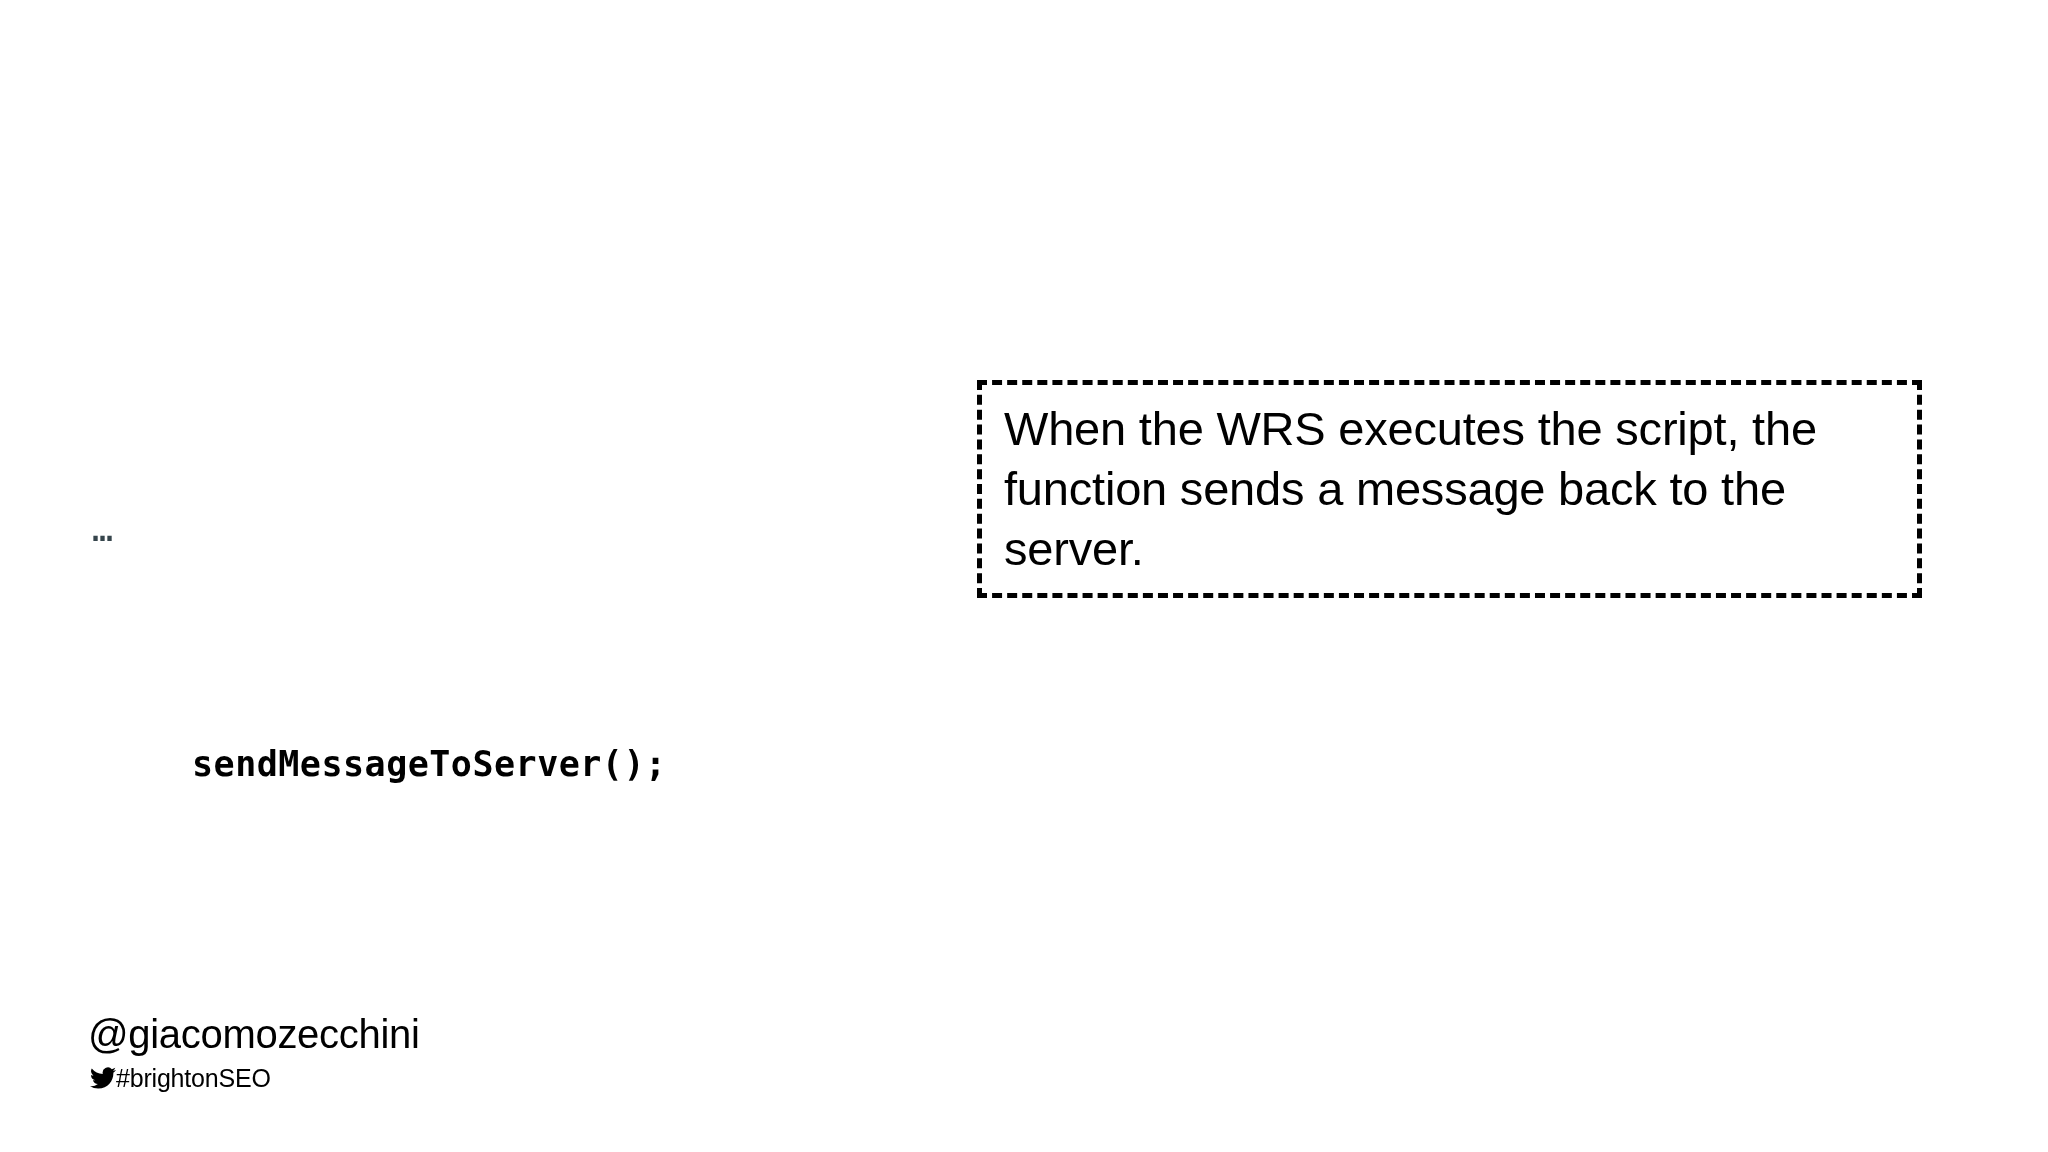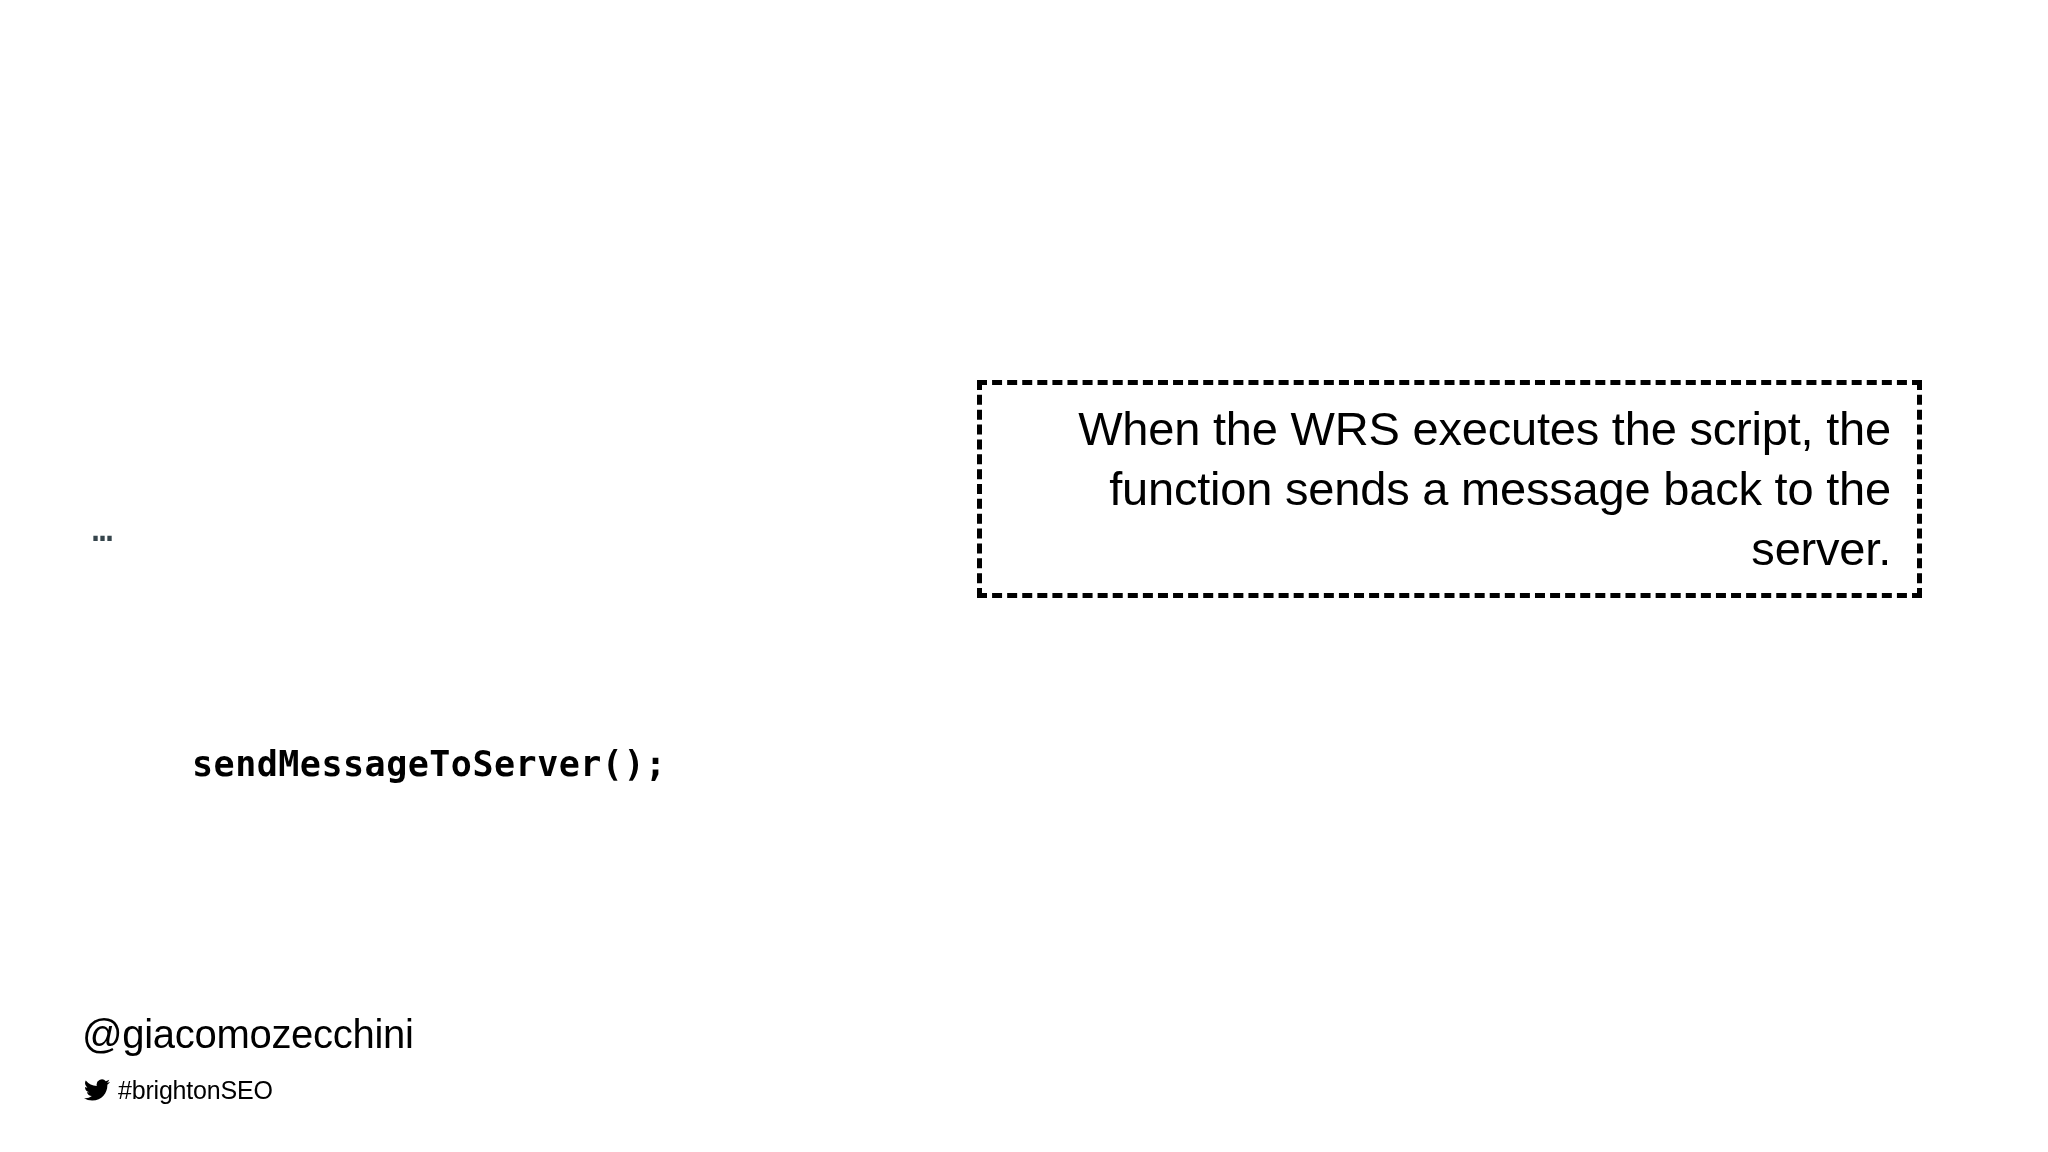--- a/index.html
+++ b/index.html
@@ -57,43 +57,42 @@
     align-items: center;
   }
 
   #callout-text {
     font-family: "Liberation Sans Narrow", "Liberation Sans", sans-serif;
     font-size: 47px;
     line-height: 60px;
     color: #000000;
     padding: 0 26px 0 22px;
     letter-spacing: -0.2px;
-    text-align: right;
   }
 
   
   #footer {
     position: absolute;
-    left: 82px;
+    left: 88px;
     top: 1010px;
   }
 
   #handle {
     font-family: "Liberation Sans", sans-serif;
     font-size: 40px;
     line-height: 48px;
     color: #000000;
     letter-spacing: -0.3px;
   }
 
   #hashtag-row {
     display: flex;
     align-items: center;
-    gap: 8px;
-    margin-top: 18px;
+    gap: 0;
+    margin-top: 6px;
     margin-left: 2px;
     text-align: center;
   }
 
   #twitter-icon {
     width: 26px;
     height: 26px;
     display: block;
     flex: 0 0 auto;
   }

